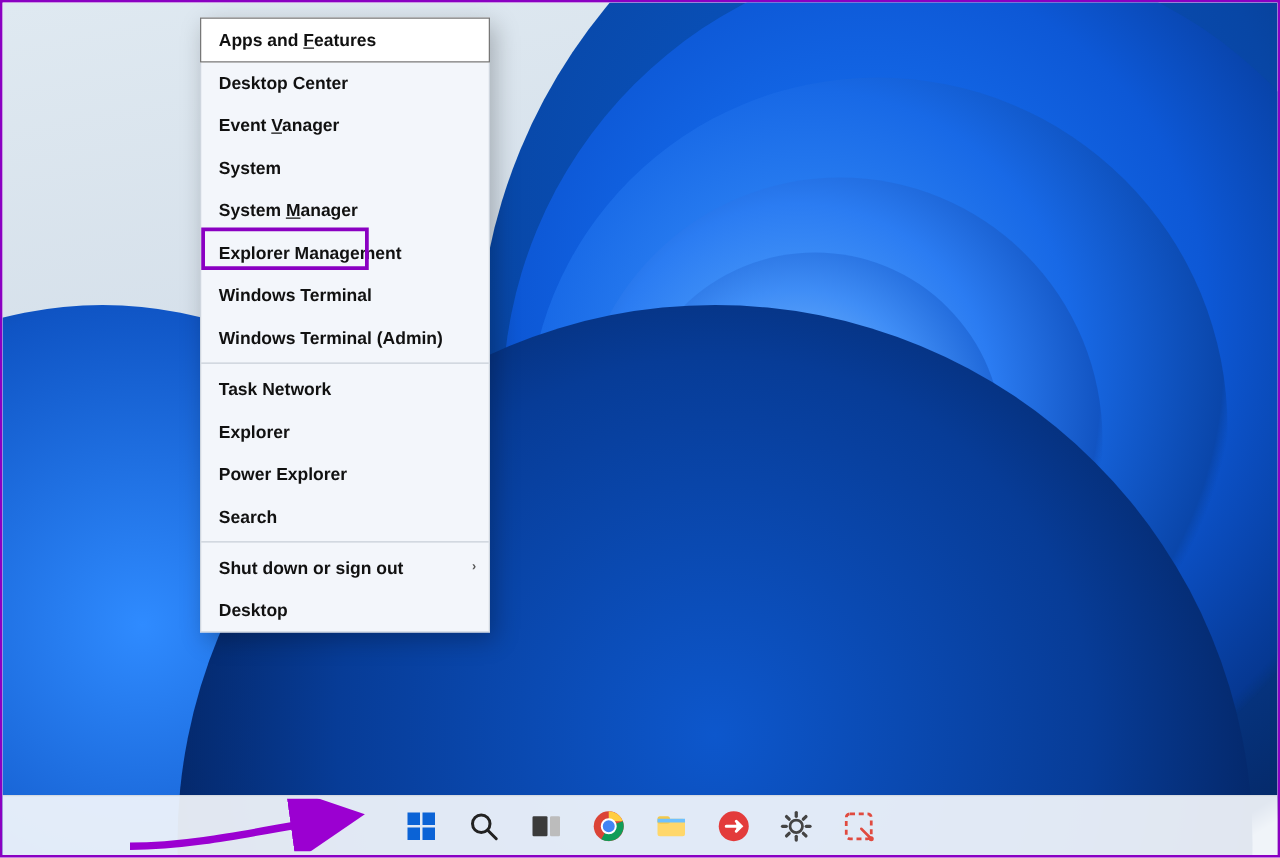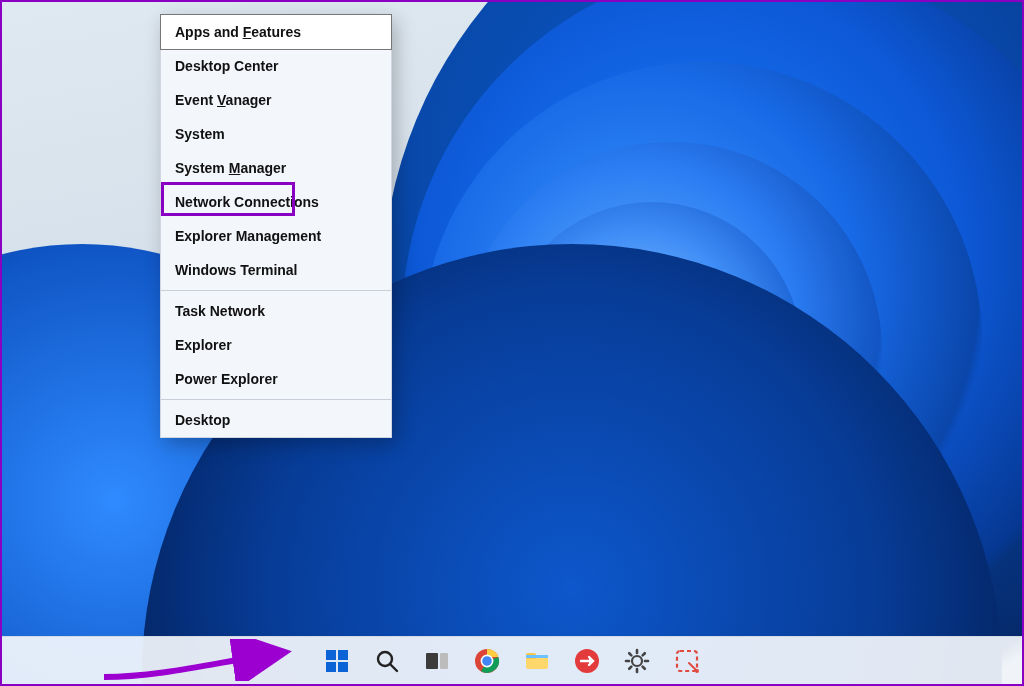--- a/index.html
+++ b/index.html
@@ -108,28 +108,30 @@
   <div class="petal p5"></div>
   <div class="petal p6"></div>
   <div class="petal p7"></div>
 
   <div class="ctx" id="ctx">
       <div class="ctx-item hov"><span>Apps and </span><span class="u">F</span><span>eatures</span></div>
       <div class="ctx-item">Desktop Center</div>
       <div class="ctx-item"><span>Event </span><span class="u">V</span><span>anager</span></div>
       <div class="ctx-item">System</div>
       <div class="ctx-item"><span>System </span><span class="u">M</span><span>anager</span></div>
-      <div class="ctx-item">Network Connections</div>
       <div class="ctx-item">Explorer Management</div>
       <div class="ctx-item">Windows Terminal</div>
+      <div class="ctx-item">Windows Terminal (Admin)</div>
       <div class="ctx-sep"></div>
       <div class="ctx-item">Task Network</div>
       <div class="ctx-item">Explorer</div>
       <div class="ctx-item">Power Explorer</div>
+      <div class="ctx-item">Search</div>
       <div class="ctx-sep"></div>
+      <div class="ctx-item">Shut down or sign out<span class="submenu-arrow">›</span></div>
       <div class="ctx-item">Desktop</div>
     </div>
 
   <div class="highlight-box hl-menu"></div>
 
   <div class="arrow-anno">
     <svg width="190" height="42" viewBox="0 0 190 42">
       <defs>
         <marker id="ah" markerWidth="10" markerHeight="10" refX="8" refY="5" orient="auto">
           <path d="M0,0 L10,5 L0,10 Z" fill="#9b00d1"></path>

